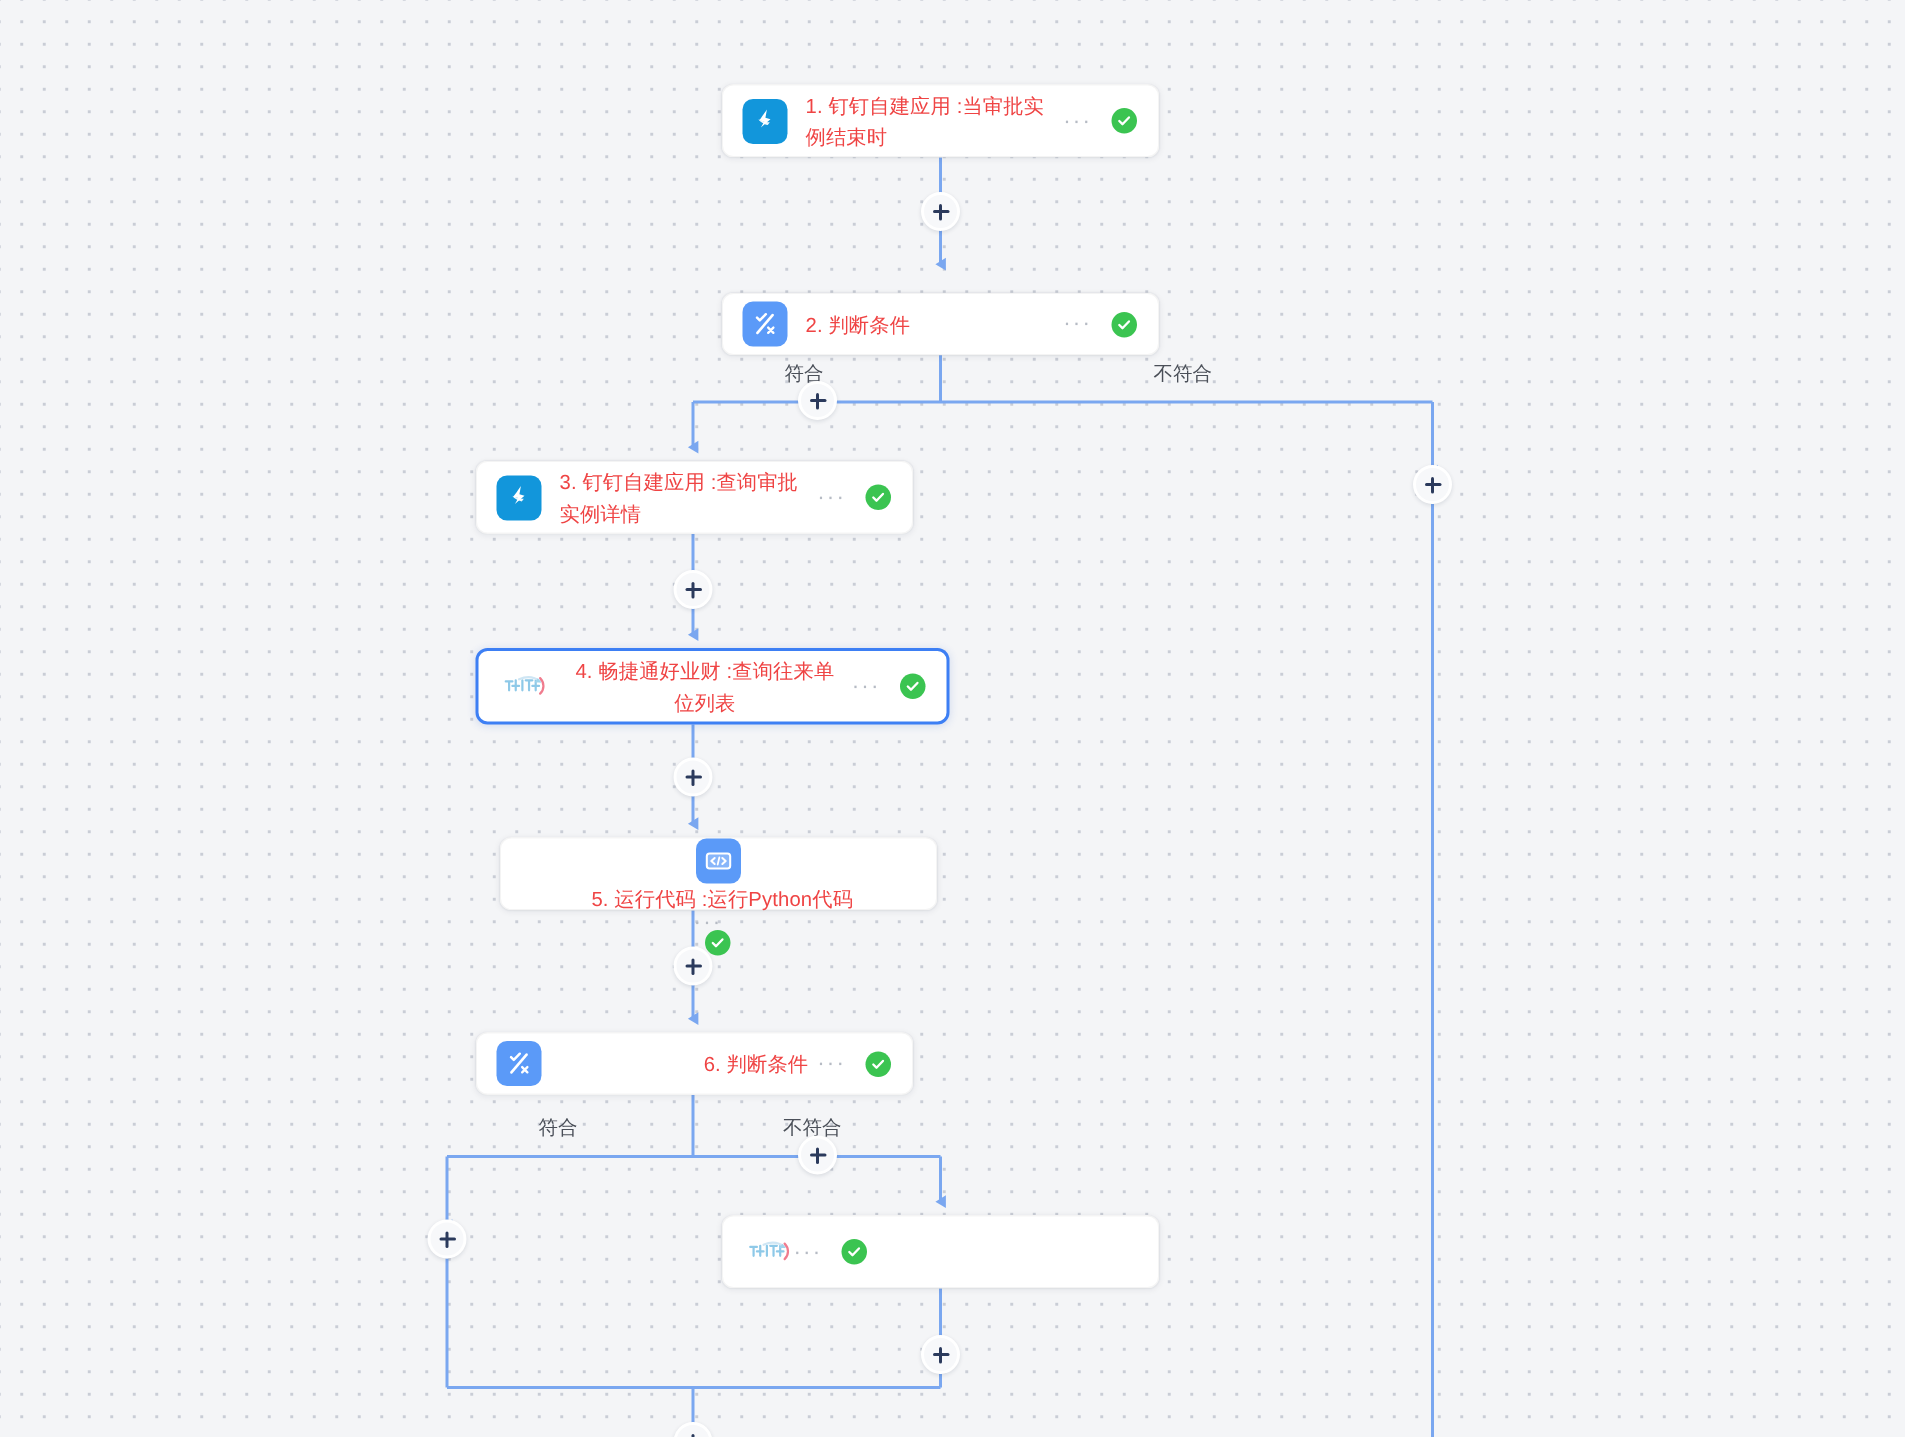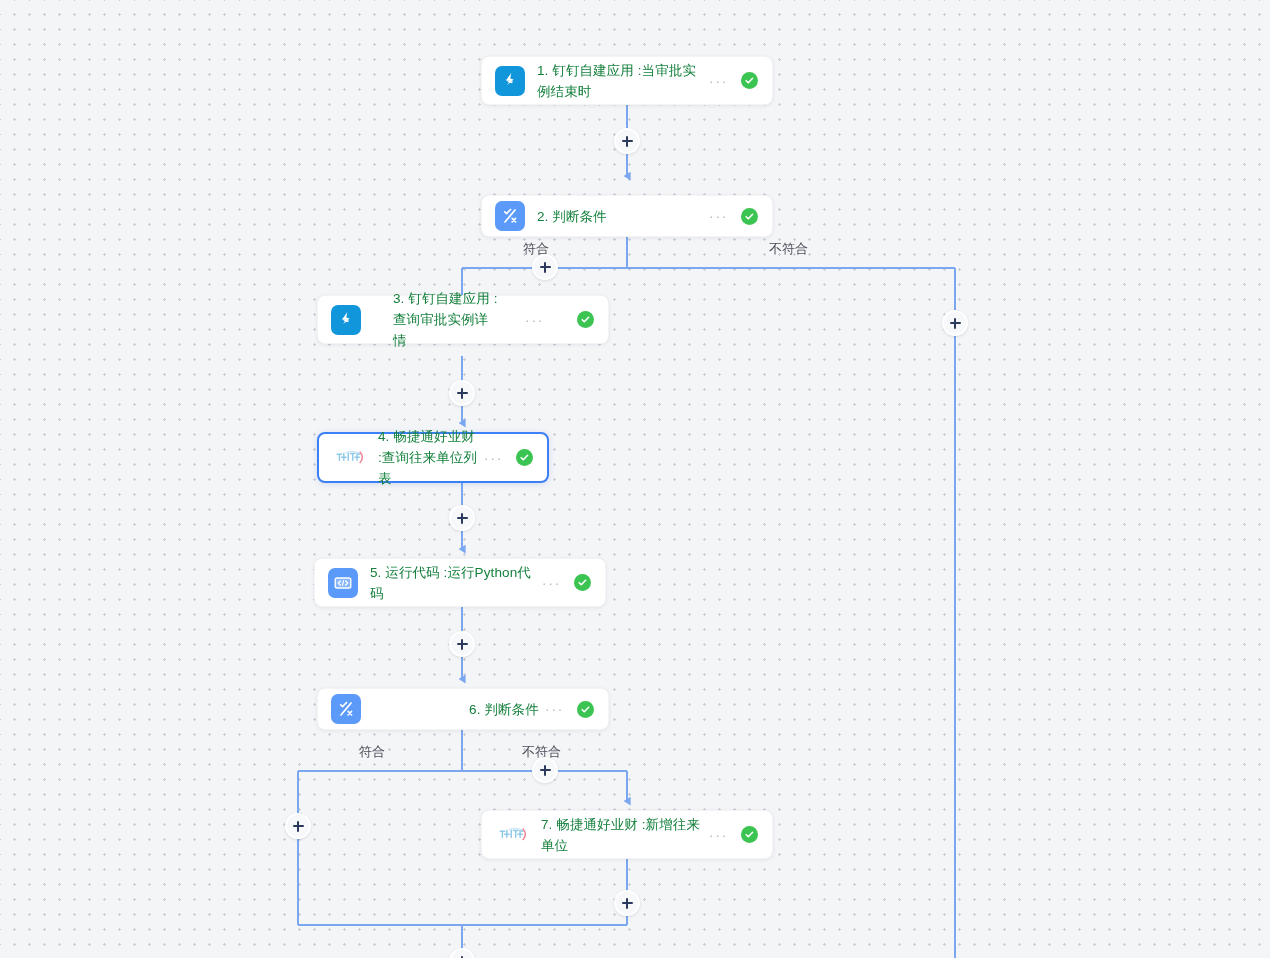--- a/index.html
+++ b/index.html
@@ -66,21 +66,21 @@
   .node .icon-box.condition { background: #5b9af8; }
   .node .icon-box.code      { background: #5b9af8; }
   .node .icon-box.cjt       { background: transparent; width: 34px; }
 
   .node .label {
     flex: 1 1 auto;
     margin-left: 12px;
     margin-right: 6px;
     font-size: 13.5px;
     line-height: 21px;
-    color: #15803d;
+    color: #ef4444;
     letter-spacing: 0.1px;
     word-break: break-all;
   }
   .node .dots {
     flex: 0 0 auto;
     color: #b6bbc4;
     font-size: 15px;
     letter-spacing: 1.4px;
     line-height: 10px;
     margin-right: 13px;
@@ -204,56 +204,56 @@
     </div>
     <div class="label">2. 判断条件</div>
     <div class="dots">···</div>
     <div class="status">
       <svg width="11" height="11" viewBox="0 0 12 12">
         <path d="M2.4 6.2 L4.7 8.5 L9.4 3.6" stroke="#ffffff" stroke-width="1.7" fill="none" stroke-linecap="round" stroke-linejoin="round"></path>
       </svg>
     </div>
   </div>
 
-  <div class="node" style="left:317px; top:295px; width:292px; height:49px;gap:20px;">
+  <div class="node" style="left:317px; top:307px; width:292px; height:49px;">
     <div class="icon-box dingtalk">
       <svg width="22" height="22" viewBox="0 0 24 24">
         <path d="M13.4 3.2 C10.6 7.4 7.9 11 7.9 11 L11.5 12.0 L9.0 16.3 L16.0 10.3 L12.3 9.3 Z" fill="#ffffff"></path>
         <path d="M7.2 10.4 C9.0 11.3 12.6 12.6 15.5 12.6 L14.0 14.5 C11.3 14.0 8.3 12.3 7.2 10.4 Z" fill="#ffffff" opacity="0.92"></path>
       </svg>
     </div>
     <div class="label">3. 钉钉自建应用 :查询审批实例详情</div>
     <div class="dots">···</div>
     <div class="status">
       <svg width="11" height="11" viewBox="0 0 12 12">
         <path d="M2.4 6.2 L4.7 8.5 L9.4 3.6" stroke="#ffffff" stroke-width="1.7" fill="none" stroke-linecap="round" stroke-linejoin="round"></path>
       </svg>
     </div>
   </div>
 
-  <div class="node selected" style="left:317px; top:432px; width:232px; height:51px;">
+  <div class="node selected" style="left:317px; top:432px; width:316px; height:51px;text-align:center;">
     <div class="icon-box cjt">
       <svg width="34" height="20" viewBox="0 0 46 26">
         <path d="M10 16 L10 8 M7 8 L13 8 M16 16 L16 7 M13 12 L19 12 M22 16 L22 7
                  M28 16 L28 7 M25 7 L31 7 M34 16 L34 7 M31 12 L37 12" stroke="#8ec9e8" stroke-width="2" stroke-linecap="round"></path>
         <path d="M19 6 C26 3 33 4 38 8" stroke="#cfe6f4" stroke-width="2" fill="none" stroke-linecap="round"></path>
         <path d="M38 5 C42 9 42 15 38 19" stroke="#f07c8e" stroke-width="2" fill="none" stroke-linecap="round"></path>
         <path d="M33 9 L36 5 L39 9 Z" fill="#9fd4ec"></path>
       </svg>
     </div>
     <div class="label">4. 畅捷通好业财 :查询往来单位列表</div>
     <div class="dots">···</div>
     <div class="status">
       <svg width="11" height="11" viewBox="0 0 12 12">
         <path d="M2.4 6.2 L4.7 8.5 L9.4 3.6" stroke="#ffffff" stroke-width="1.7" fill="none" stroke-linecap="round" stroke-linejoin="round"></path>
       </svg>
     </div>
   </div>
 
-  <div class="node" style="left:314px; top:558px; width:292px; height:49px;">
+  <div class="node" style="left:333px; top:558px; width:292px; height:49px;flex-direction:column;">
     <div class="icon-box code">
       <svg width="22" height="22" viewBox="0 0 24 24">
         <rect x="3.5" y="6.5" width="17" height="11" rx="2" fill="#ffffff" opacity="0.28"></rect>
         <rect x="3.5" y="6.5" width="17" height="11" rx="2" fill="none" stroke="#ffffff" stroke-width="1.5"></rect>
         <path d="M9.2 9.8 L6.8 12 L9.2 14.2 M14.8 9.8 L17.2 12 L14.8 14.2" stroke="#ffffff" stroke-width="1.5" fill="none" stroke-linecap="round" stroke-linejoin="round"></path>
         <path d="M12.6 9.4 L11.4 14.6" stroke="#ffffff" stroke-width="1.3" stroke-linecap="round"></path>
       </svg>
     </div>
     <div class="label">5. 运行代码 :运行Python代码</div>
     <div class="dots">···</div>
@@ -284,21 +284,20 @@
   <div class="node" style="left:481px; top:810px; width:292px; height:49px;">
     <div class="icon-box cjt">
       <svg width="34" height="20" viewBox="0 0 46 26">
         <path d="M10 16 L10 8 M7 8 L13 8 M16 16 L16 7 M13 12 L19 12 M22 16 L22 7
                  M28 16 L28 7 M25 7 L31 7 M34 16 L34 7 M31 12 L37 12" stroke="#8ec9e8" stroke-width="2" stroke-linecap="round"></path>
         <path d="M19 6 C26 3 33 4 38 8" stroke="#cfe6f4" stroke-width="2" fill="none" stroke-linecap="round"></path>
         <path d="M38 5 C42 9 42 15 38 19" stroke="#f07c8e" stroke-width="2" fill="none" stroke-linecap="round"></path>
         <path d="M33 9 L36 5 L39 9 Z" fill="#9fd4ec"></path>
       </svg>
     </div>
-    <div class="label">7. 畅捷通好业财 :新增往来单位</div>
     <div class="dots">···</div>
     <div class="status">
       <svg width="11" height="11" viewBox="0 0 12 12">
         <path d="M2.4 6.2 L4.7 8.5 L9.4 3.6" stroke="#ffffff" stroke-width="1.7" fill="none" stroke-linecap="round" stroke-linejoin="round"></path>
       </svg>
     </div>
   </div>
 
   <div class="branch-label" style="left:523px; top:240px;">符合</div>
   <div class="branch-label" style="left:769px; top:240px;">不符合</div>

